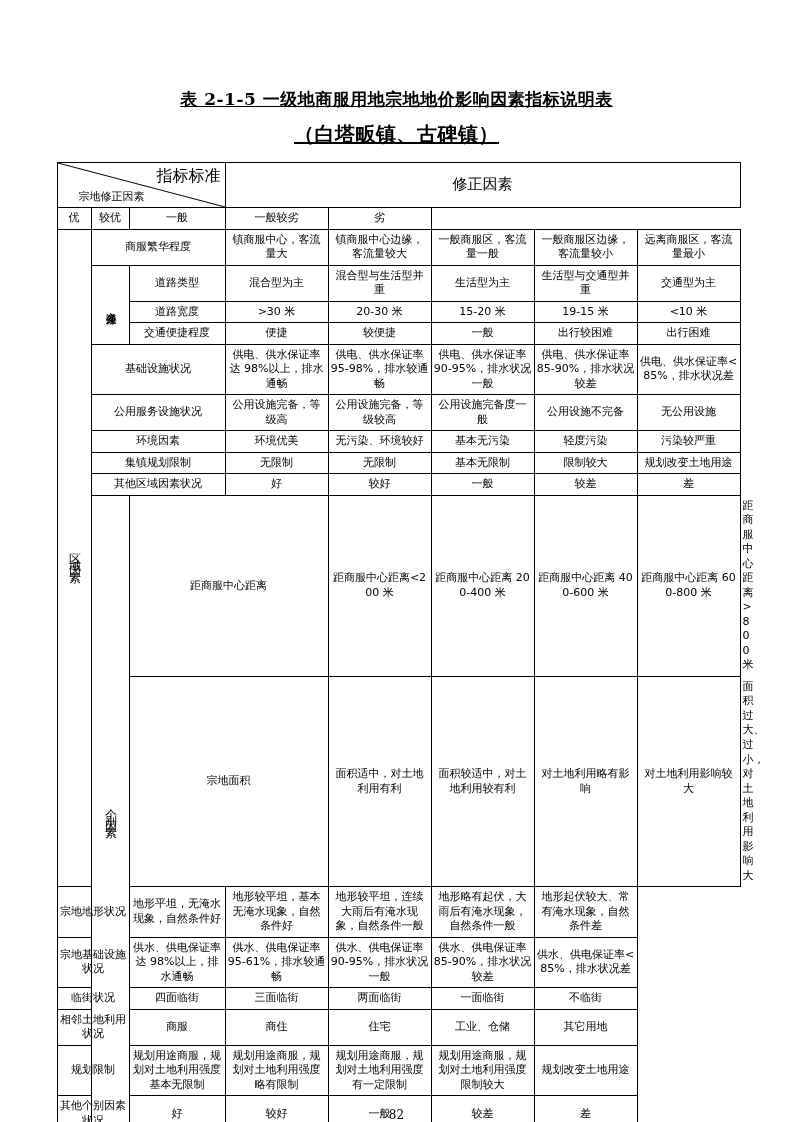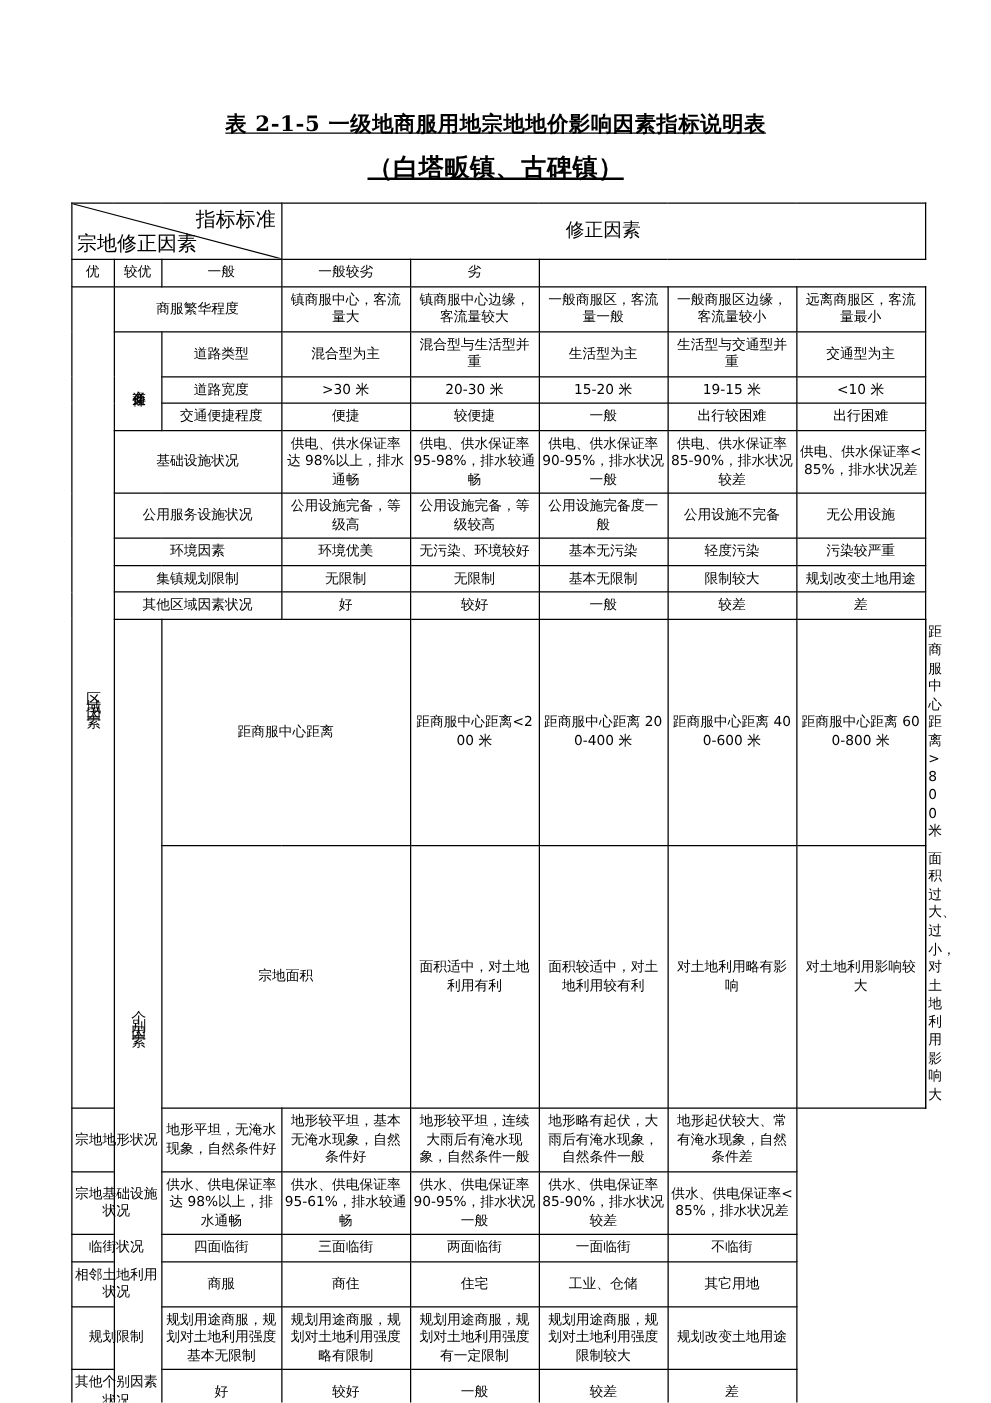--- a/index.html
+++ b/index.html
@@ -69,23 +69,23 @@
     left: 0; top: 0; width: 100%; height: 100%;
   }
   .corner .lbl-top {
     position: absolute;
     right: 4px;
     top: 2px;
     font-size: 16px;
   }
   .corner .lbl-bottom {
     position: absolute;
-    left: 4px;
+    left: 21px;
     bottom: 2px;
-    font-size: 16px;
+    font-size: 11px;
   }
   .vert {
     writing-mode: vertical-rl;
     text-orientation: upright;
     letter-spacing: 6px;
     font-size: 12px;
     white-space: nowrap;
     margin: 0 auto;
   }
   .vert-tight {
@@ -304,13 +304,14 @@
           <td>好</td>
           <td>较好</td>
           <td>一般</td>
           <td>较差</td>
           <td>差</td>
         </tr>
       </tbody>
     </table>
   </div>
 
+  <div class="pagenum">82</div>
 </div>
 
 </body></html>

